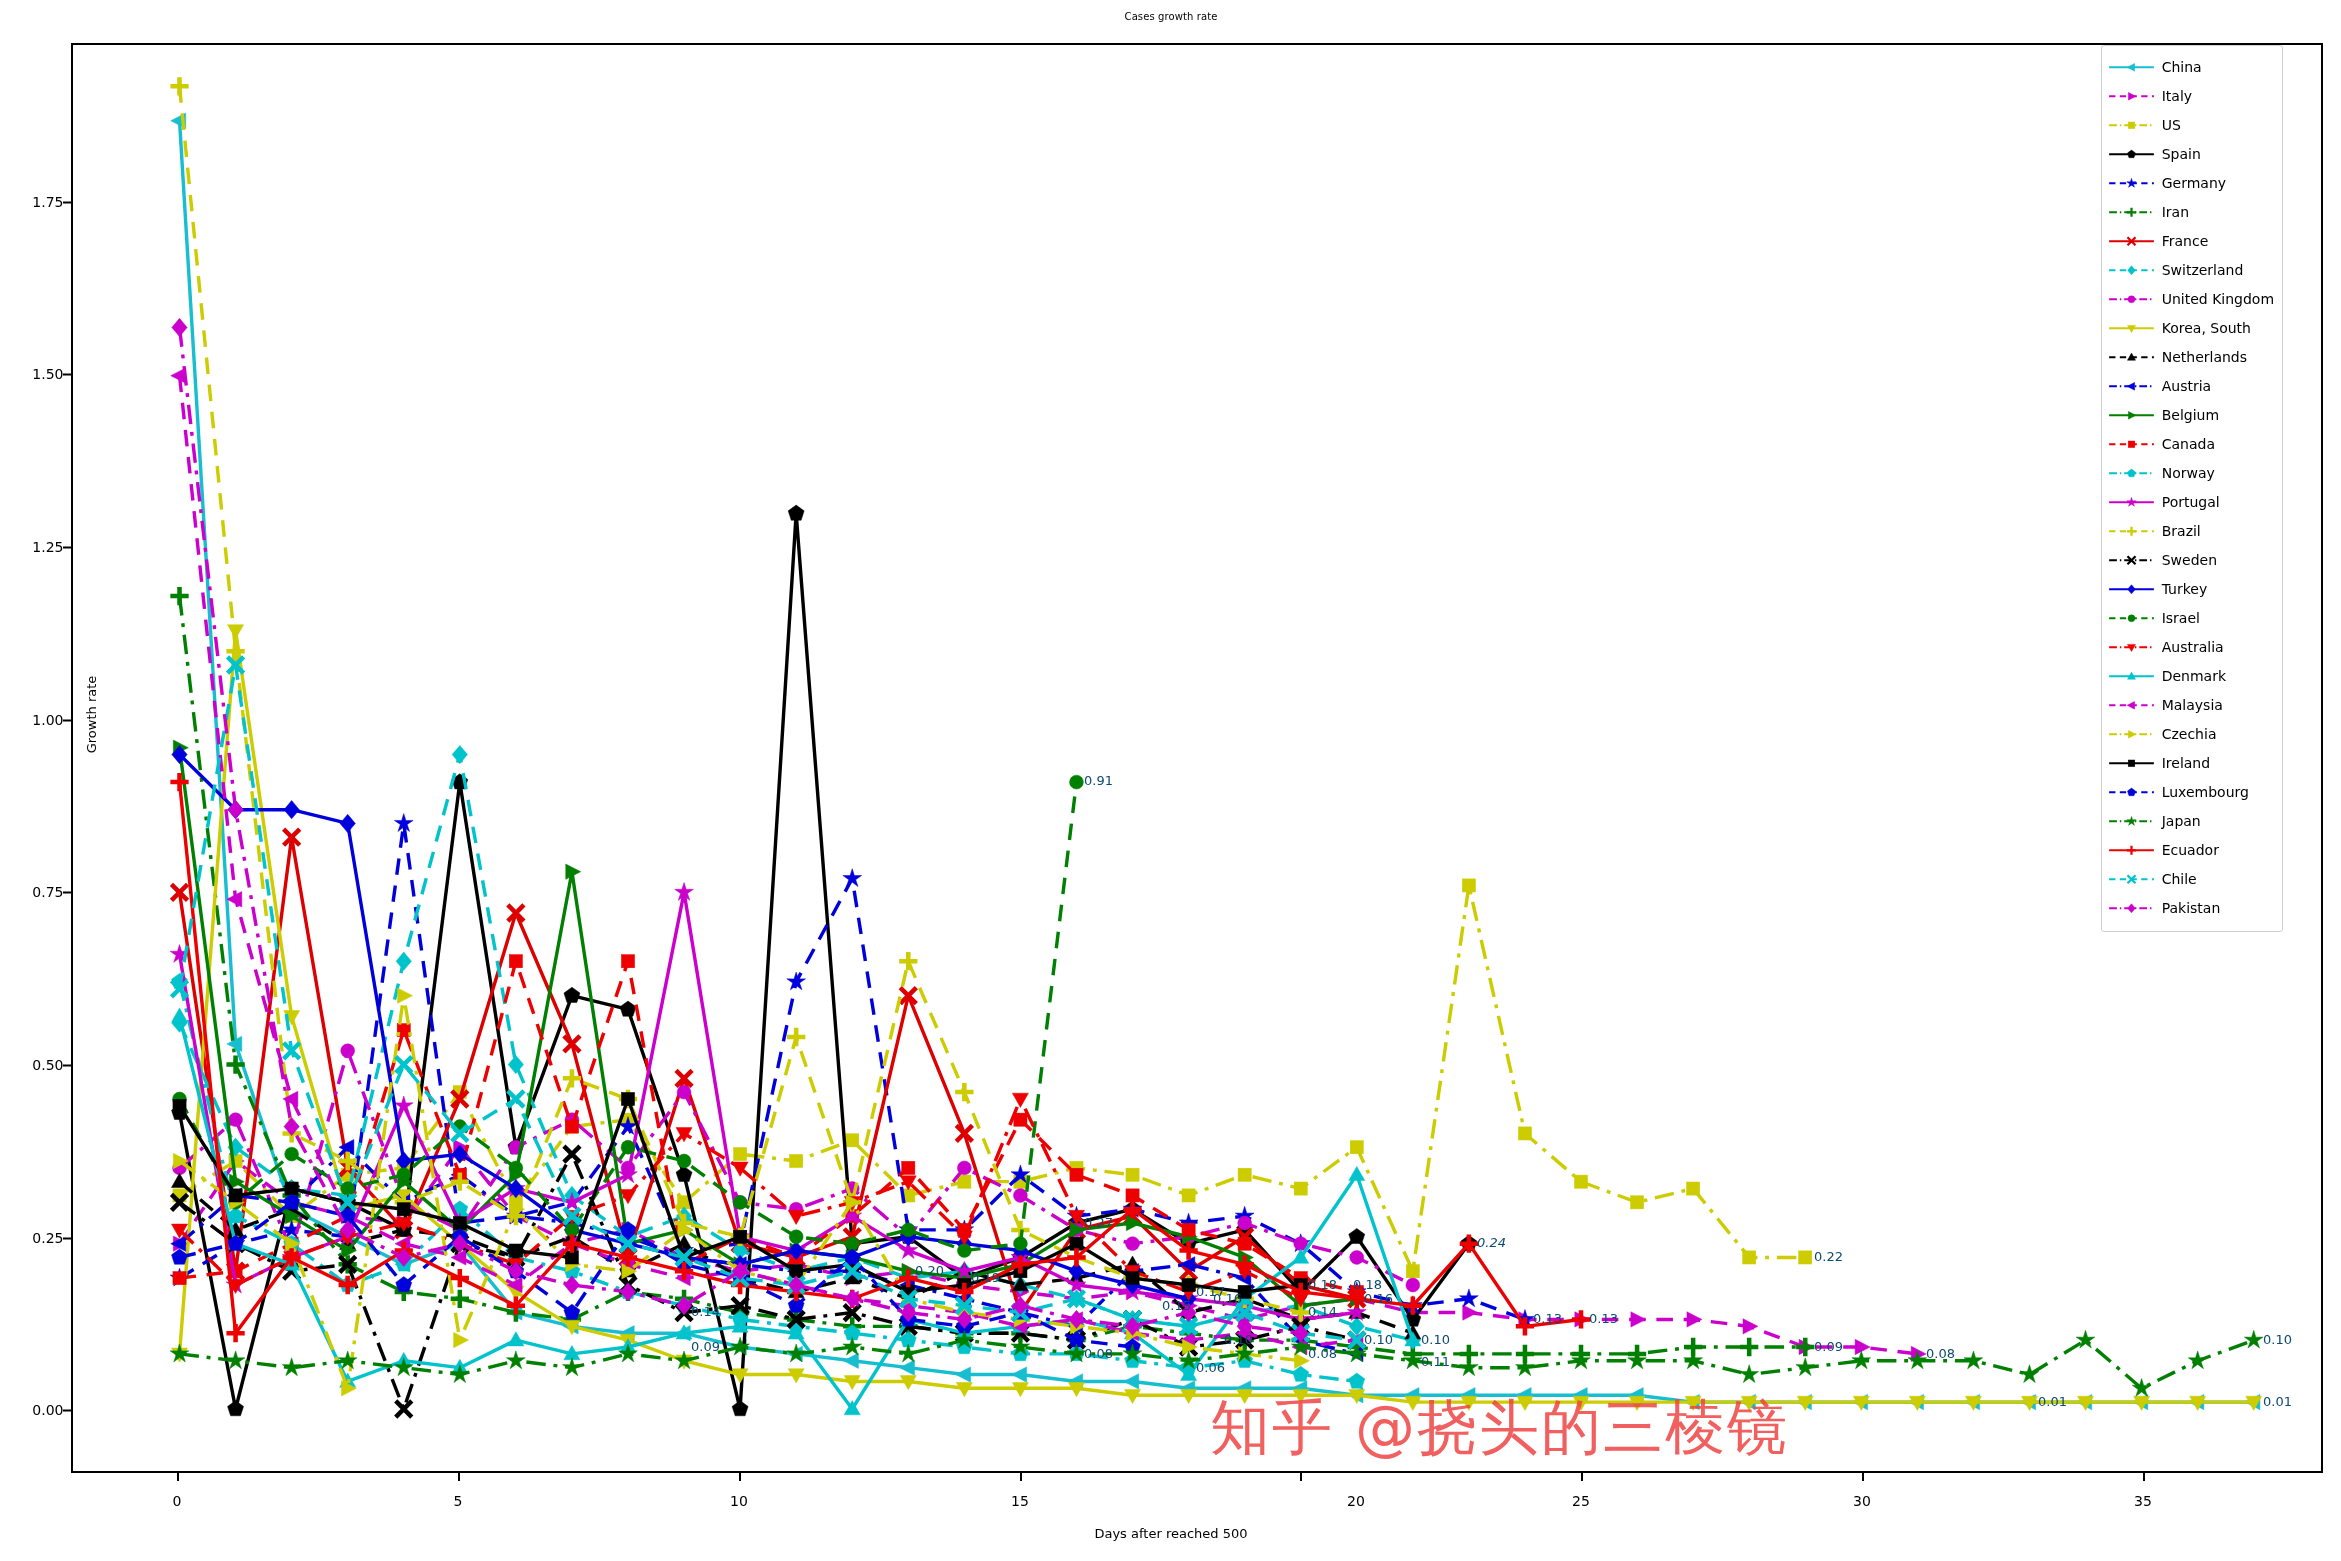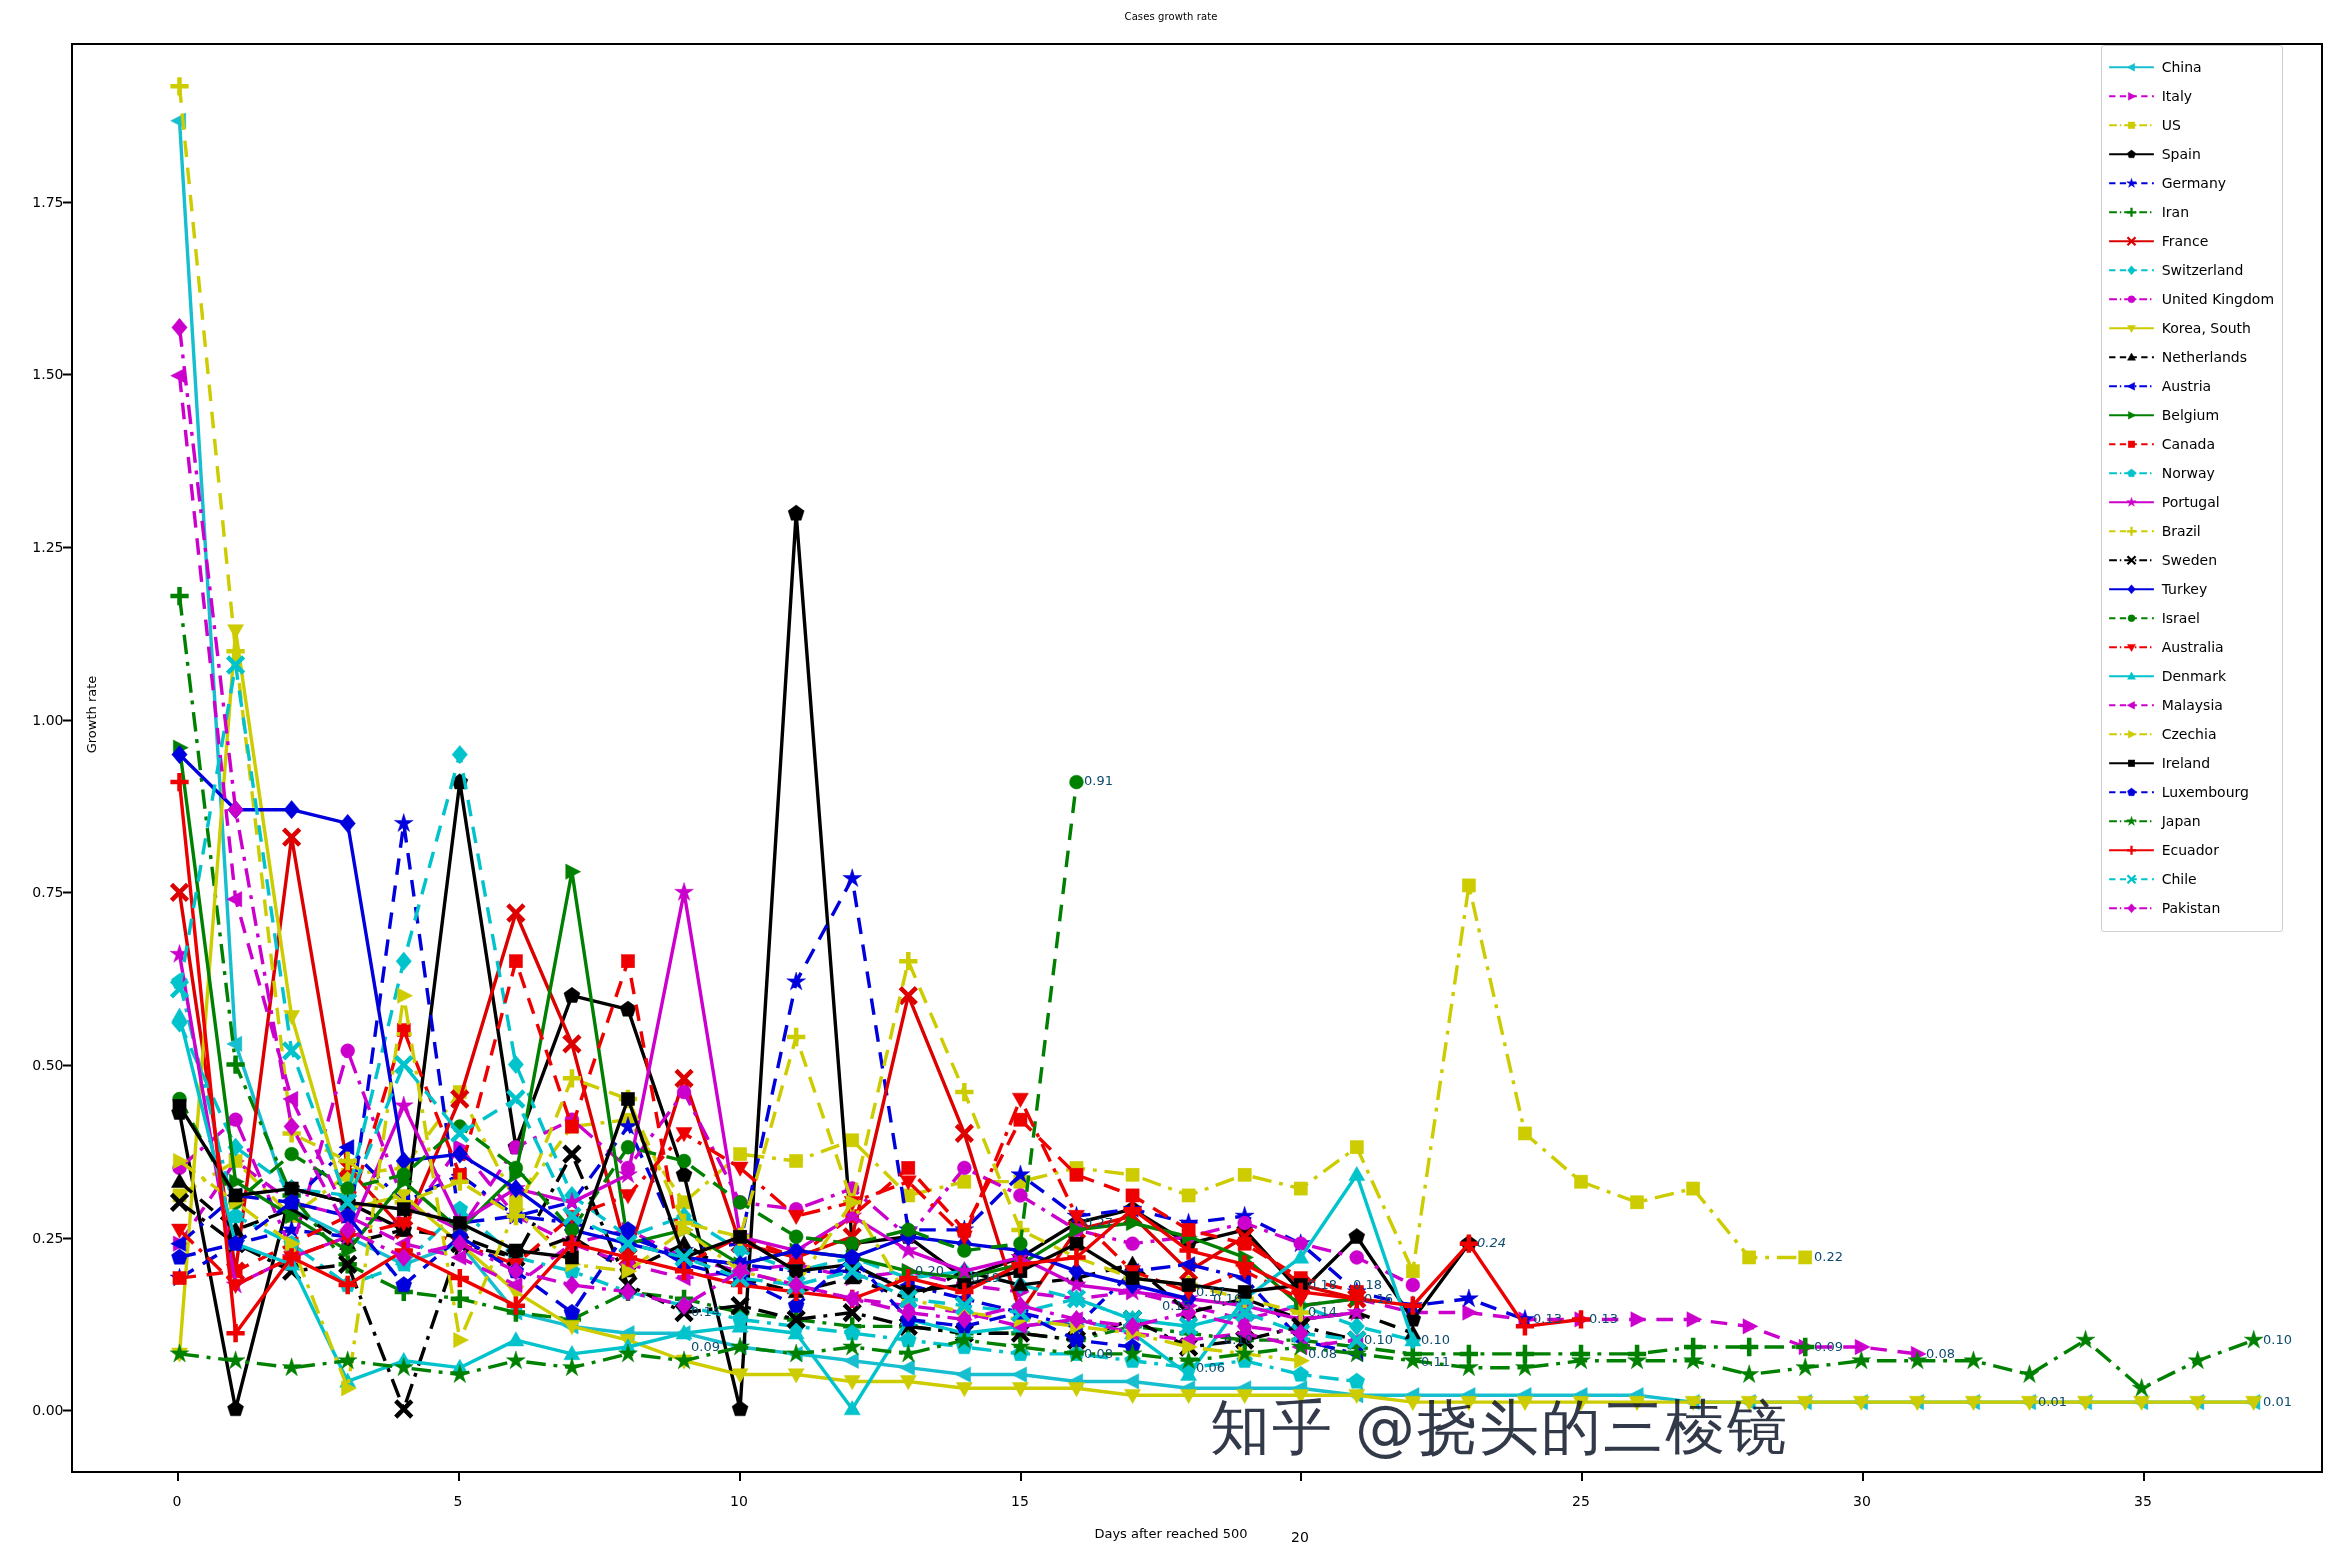--- a/index.html
+++ b/index.html
@@ -40,21 +40,21 @@
     background:#fff;border:1px solid #cfcfcf;border-radius:2.9px;
     padding:6.8px 5.9px 7.8px 5.9px;box-sizing:border-box;
   }
   .legend-row{display:flex;align-items:center;height:29px;}
   .legend-key{width:47px;height:14.6px;flex:0 0 47px;}
   .legend-label{font-size:14px;color:#000;white-space:nowrap;padding-left:6.8px;line-height:1;}
 
   
   #watermark{
     position:absolute;left:1210px;top:1388px;
-    font-size:60px;color:#0f172a;opacity:.85;
+    font-size:60px;color:#ef4444;opacity:.85;
     font-family:"DejaVu Sans",sans-serif;white-space:nowrap;
     letter-spacing:2px;pointer-events:none;
   }
 
   .annot{position:absolute;font-size:13px;color:#0c4a6e;white-space:nowrap;}
 </style>
 </head>
 <body>
 
 <div id="root">
@@ -967,21 +967,21 @@
       <div class="ytick" style="top:202px;left:-19.5px;">1.75</div>
       <div class="ytickmark" style="top:202px;left:63px;"></div>
       <div class="xtick" style="left:177px;">0</div>
       <div class="xtickmark" style="left:177px;"></div>
       <div class="xtick" style="left:458px;">5</div>
       <div class="xtickmark" style="left:458px;"></div>
       <div class="xtick" style="left:739px;">10</div>
       <div class="xtickmark" style="left:739px;"></div>
       <div class="xtick" style="left:1020px;">15</div>
       <div class="xtickmark" style="left:1020px;"></div>
-      <div class="xtick" style="left:1300px;margin-top:36px;">20</div>
+      <div class="xtick" style="left:1356px;">20</div>
       <div class="xtickmark" style="left:1300px;"></div>
       <div class="xtick" style="left:1581px;">25</div>
       <div class="xtickmark" style="left:1581px;"></div>
       <div class="xtick" style="left:1862px;">30</div>
       <div class="xtickmark" style="left:1862px;"></div>
       <div class="xtick" style="left:2143px;">35</div>
       <div class="xtickmark" style="left:2143px;"></div>
     </div>
 
   <div id="annot-layer">

